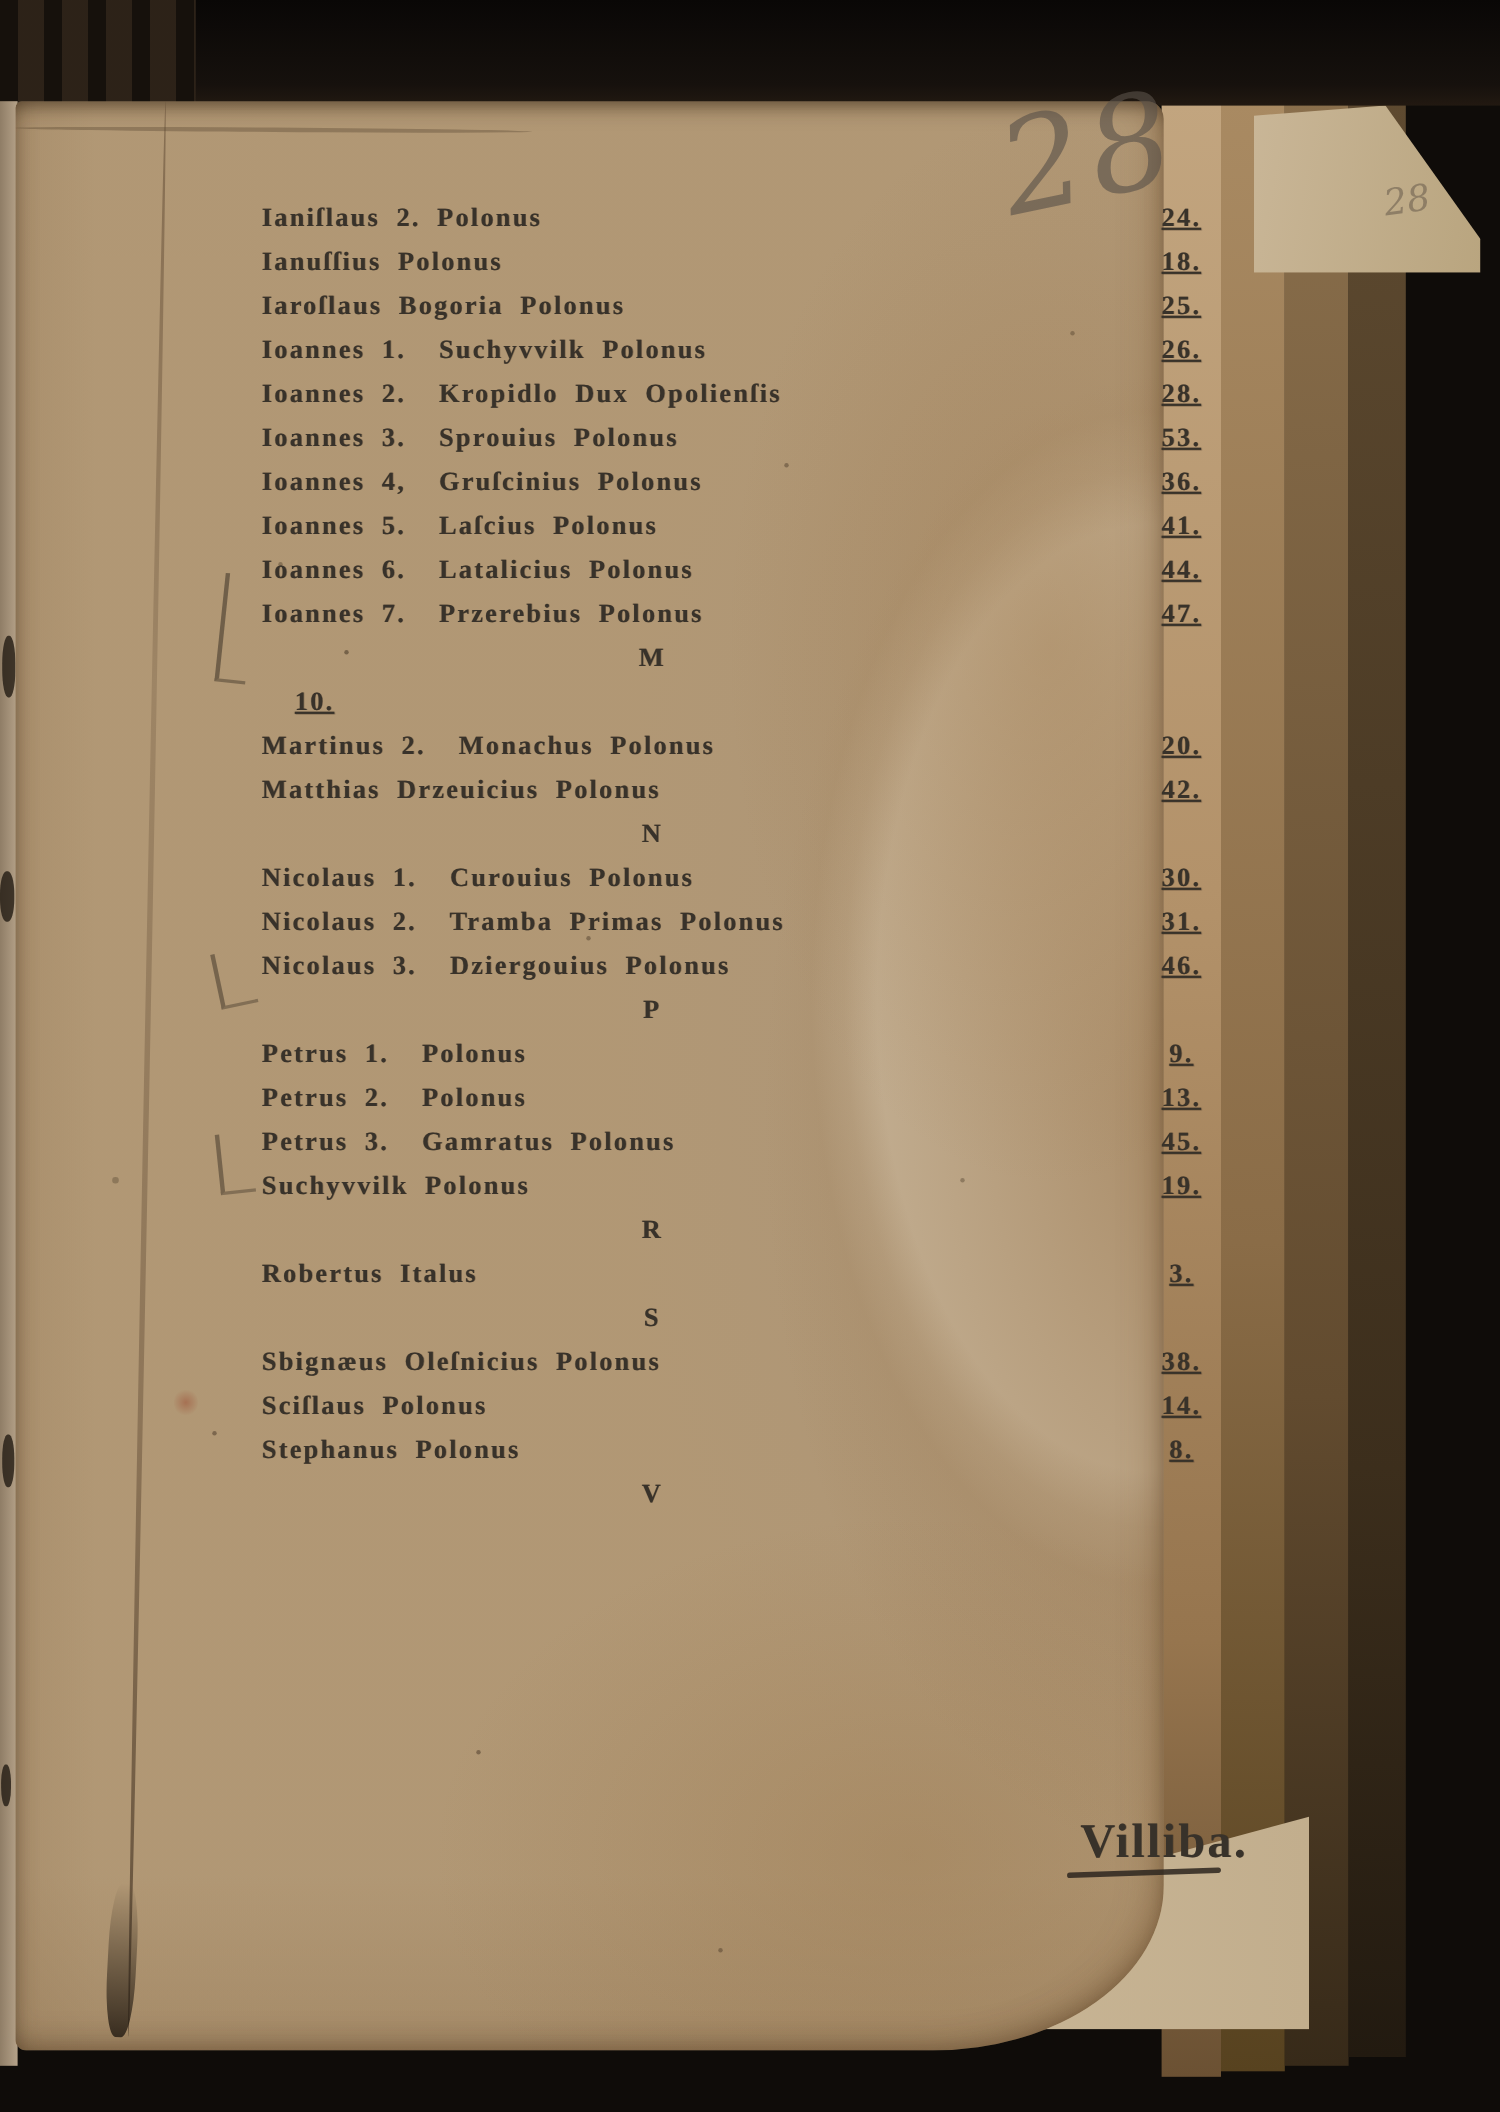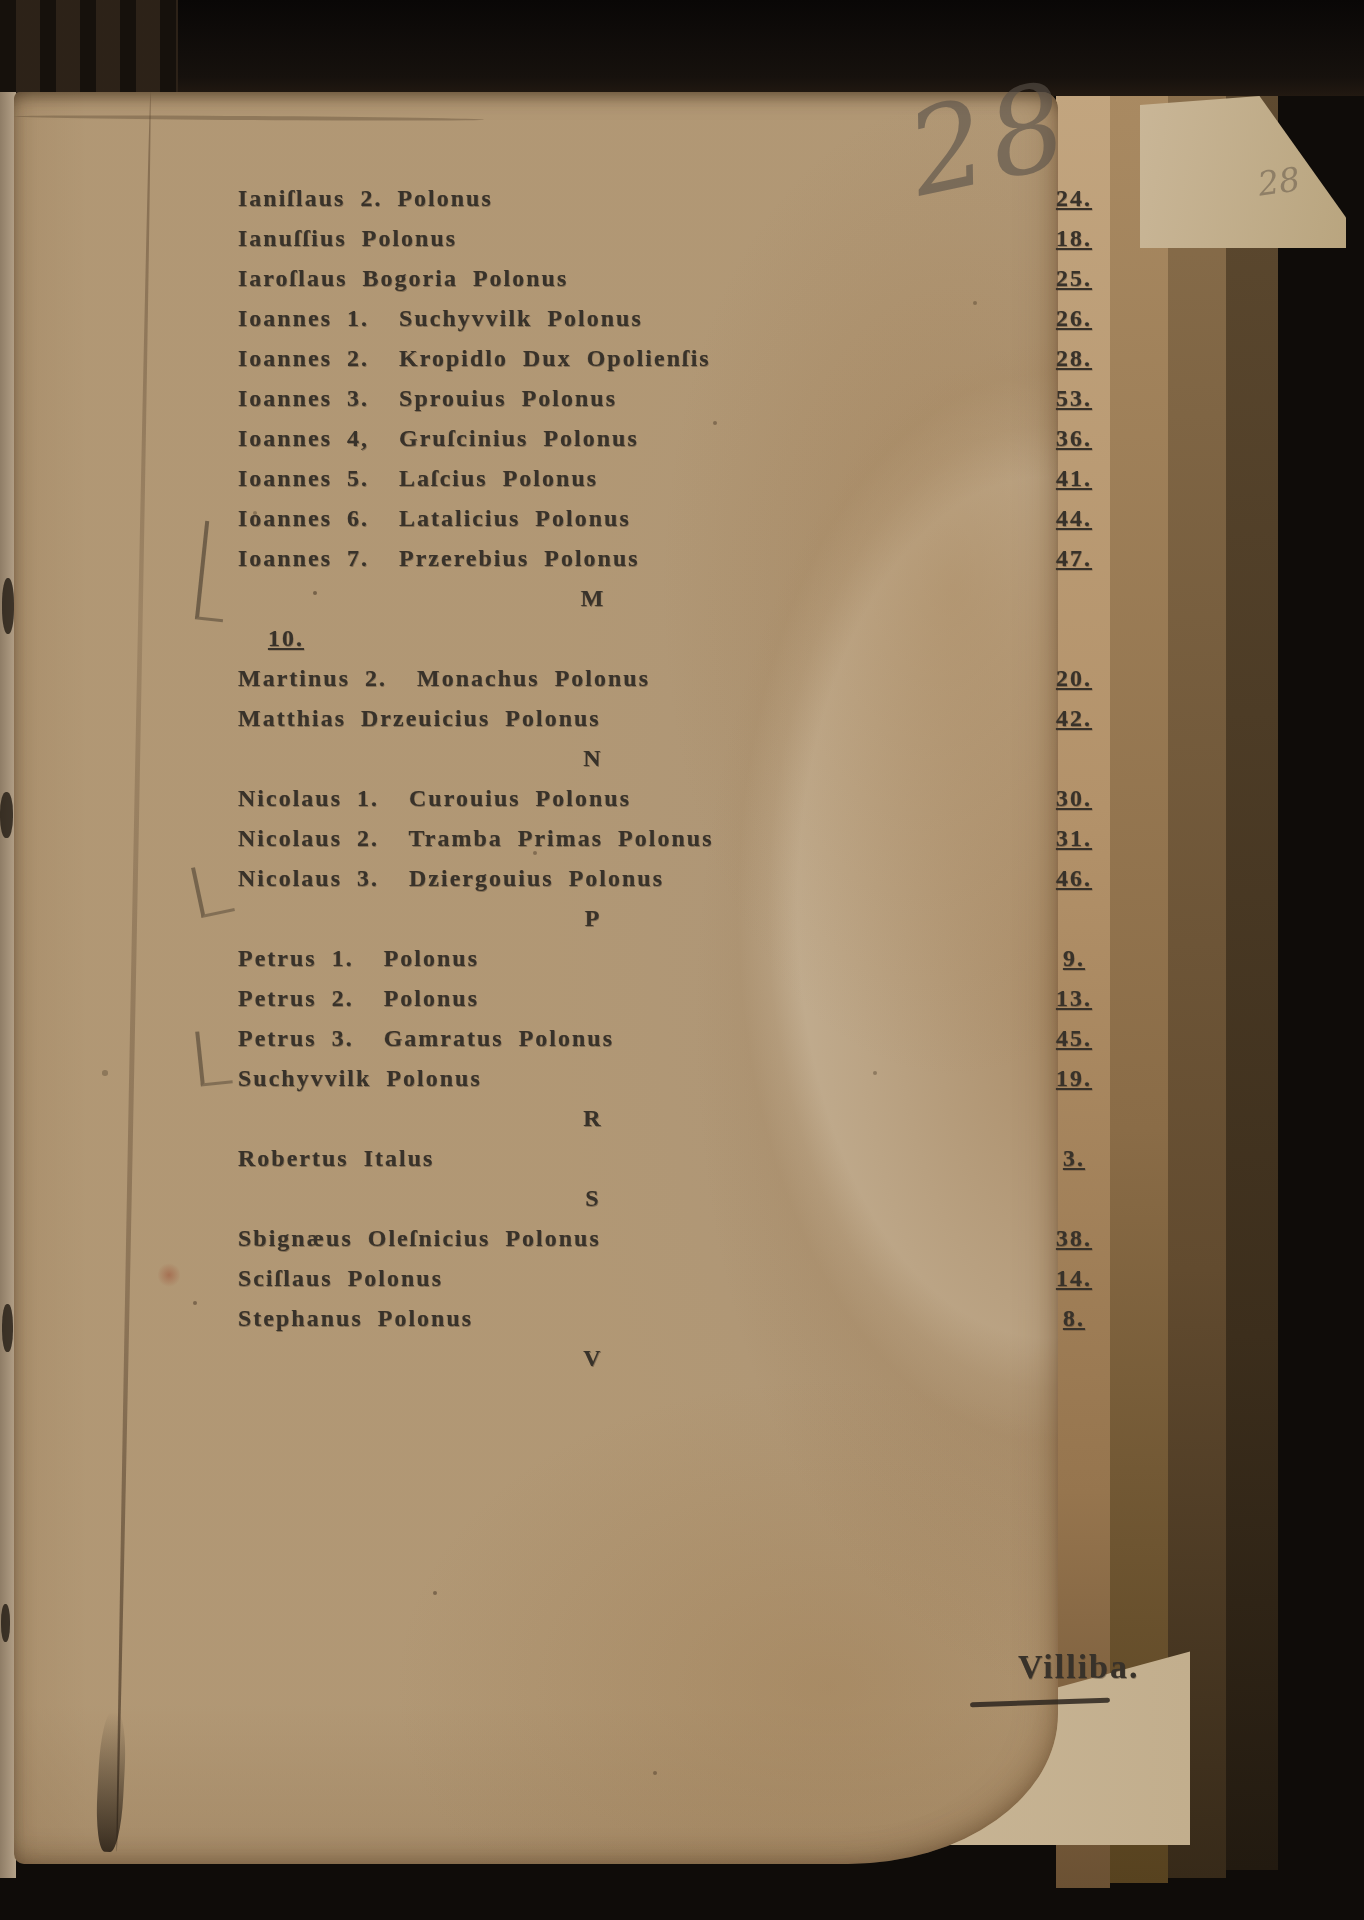--- a/index.html
+++ b/index.html
@@ -82,23 +82,23 @@
   .index-block{position:absolute;left:224px;top:86px;width:892px;
                color:#38322a;font-weight:bold;font-size:24px;
                letter-spacing:2px;word-spacing:7px;
                text-shadow:.6px .6px 0 rgba(45,35,25,.35), -0.4px 0 0 rgba(45,35,25,.22);}
   .entry-row{display:flex;height:40px;line-height:40px;align-items:baseline;}
   .entry-name{flex:1;white-space:pre;overflow:hidden;}
   .entry-page{width:96px;text-align:center;padding-right:8px;text-decoration:underline;}
   .letter-row{width:710px;height:40px;line-height:40px;text-align:center;}
 
   
-  .catchword{position:absolute;left:968px;top:1556px;font-size:34px;font-weight:bold;
+  .catchword{position:absolute;left:968px;top:1556px;font-size:44px;font-weight:bold;
              color:#38322a;letter-spacing:2px;
-             text-shadow:.6px .6px 0 rgba(45,35,25,.35);margin-left:36px;}
+             text-shadow:.6px .6px 0 rgba(45,35,25,.35);}
   .catchword-underline{position:absolute;left:956px;top:1608px;width:140px;height:5px;
              background:rgba(45,38,30,.85);transform:rotate(-2deg);border-radius:3px;}
 
   
   .mark{position:absolute;}
   .mark.b1{left:186px;top:430px;width:24px;height:96px;
            border-left:4px solid rgba(60,50,38,.55);border-bottom:3px solid rgba(60,50,38,.45);
            transform:rotate(6deg);}
   .mark.b2{left:182px;top:772px;width:30px;height:48px;
            border-left:4px solid rgba(60,50,38,.5);border-bottom:3px solid rgba(60,50,38,.4);

